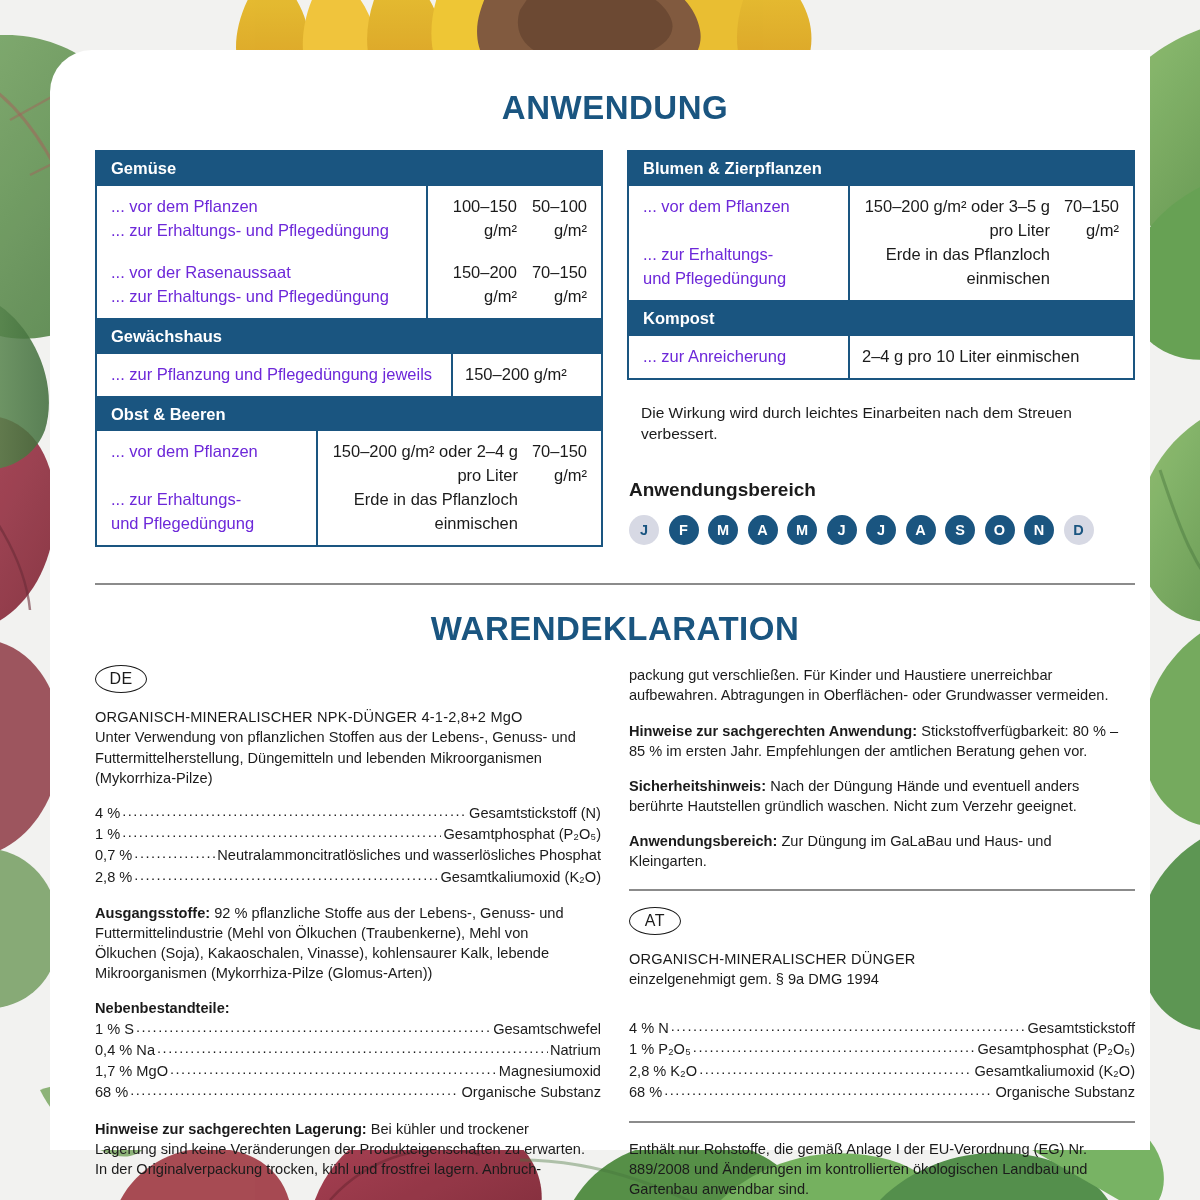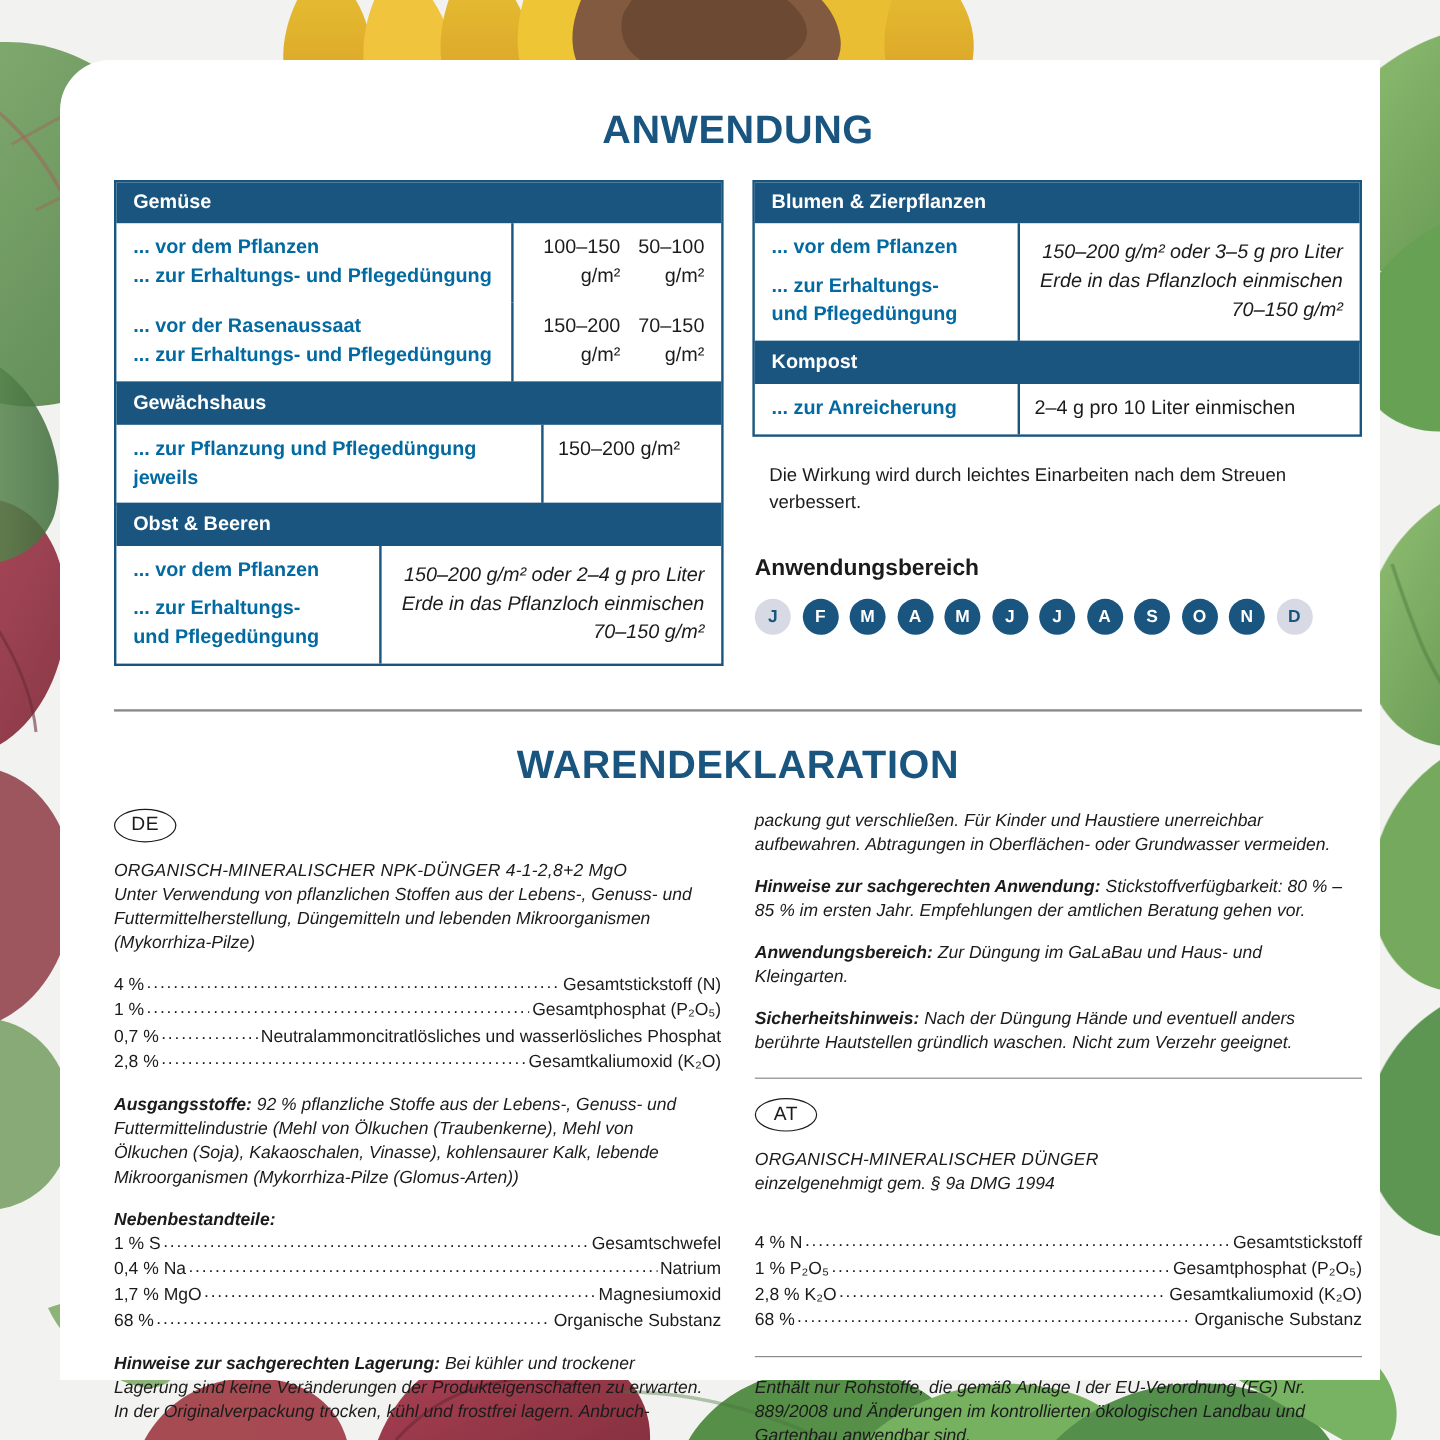--- a/index.html
+++ b/index.html
@@ -40,33 +40,33 @@
 
   .tbl{ border:2px solid #1a5580; background:#fff; }
   .thead{
     background:#1a5580; color:#fff; font-weight:bold;
     font-size:16.5px; padding:7px 14px; line-height:1.2;
   }
   .trow{ display:flex; align-items:stretch; }
   .trow + .thead{ border-top:2px solid #1a5580; }
   .tleft{
     flex:1 1 auto; padding:9px 6px 9px 14px;
-    font-size:16.5px; color:#0369a1; line-height:1.45;font-weight:bold;
+    font-size:16.5px; color:#6d28d9; line-height:1.45;
   }
   .tright{
     flex:0 0 auto; width:175px; text-align:right;
     padding:9px 14px 9px 12px;
     font-size:16.5px; color:#1b1b1b; line-height:1.45;
     border-left:2px solid #1a5580;
     display:flex; flex-direction:row; justify-content:flex-start;
   }
   .tright.wide{ width:285px; }
   .tright.narrow{ width:150px; }
   .tleft.two-line{ min-height:98px; display:flex; flex-direction:column; justify-content:space-between; }
-  .tright.two-line{ min-height:98px; display:flex; flex-direction:column; justify-content:center;font-style:italic; }
+  .tright.two-line{ min-height:98px; display:flex; flex-direction:row; justify-content:flex-end; }
   .sp{ display:block; }
 
   .note{
     font-size:15.5px; color:#1b1b1b;
     margin:22px 0 0 14px; line-height:1.4;
   }
   .span-title{
     font-size:19px; font-weight:bold; color:#1b1b1b;
     margin:34px 0 14px 2px;
   }
@@ -82,21 +82,21 @@
   
   .dcols{ display:flex; gap:28px; align-items:flex-start; margin-top:4px; }
   .dcol{ width:506px; }
 
   .badge{
     display:inline-flex; align-items:center; justify-content:center;
     width:52px; height:28px; border:1.6px solid #1b1b1b;
     border-radius:50%; font-size:16px; color:#1b1b1b; letter-spacing:.5px;
     margin-bottom:14px;
   }
-  .p{ font-size:14.6px; line-height:1.38; color:#1b1b1b; margin:0 13px 15px 0;font-style:italic; }
+  .p{ font-size:14.6px; line-height:1.38; color:#1b1b1b; margin:0 13px 15px 0; }
   .p.tight{ margin-bottom:0; }
   .p b{ font-weight:bold; }
   .caps{ letter-spacing:.2px; }
 
   
   .leaders{ margin:0 0 15px 0; }
   .lrow{
     display:flex; align-items:baseline; width:100%;
     font-size:14.6px; color:#1b1b1b; line-height:1.46;
     white-space:nowrap;
@@ -382,27 +382,27 @@
 
     <div class="dcol">
       <p class="p">packung gut verschließen. Für Kinder und Haustiere unerreichbar aufbewahren. Abtragungen in Oberflächen- oder Grundwasser vermeiden.</p>
 
       <p class="p">
         <b>Hinweise zur sachgerechten Anwendung:</b>
         <span>Stickstoffverfügbarkeit: 80 % – 85 % im ersten Jahr. Empfehlungen der amtlichen Beratung gehen vor.</span>
       </p>
 
       <p class="p">
+        <b>Sicherheitshinweis:</b>
+        <span>Nach der Düngung Hände und eventuell anders berührte Hautstellen gründlich waschen. Nicht zum Verzehr geeignet.</span>
+      </p>
+
+      <p class="p">
         <b>Anwendungsbereich:</b>
         <span>Zur Düngung im GaLaBau und Haus- und Kleingarten.</span>
-      </p>
-
-      <p class="p">
-        <b>Sicherheitshinweis:</b>
-        <span>Nach der Düngung Hände und eventuell anders berührte Hautstellen gründlich waschen. Nicht zum Verzehr geeignet.</span>
       </p>
 
       <div class="hr-s"></div>
 
       <div class="badge">AT</div>
 
       <p class="p">
         <span class="caps">ORGANISCH-MINERALISCHER DÜNGER</span><br>
         <span>einzelgenehmigt gem. § 9a DMG 1994</span>
       </p>

